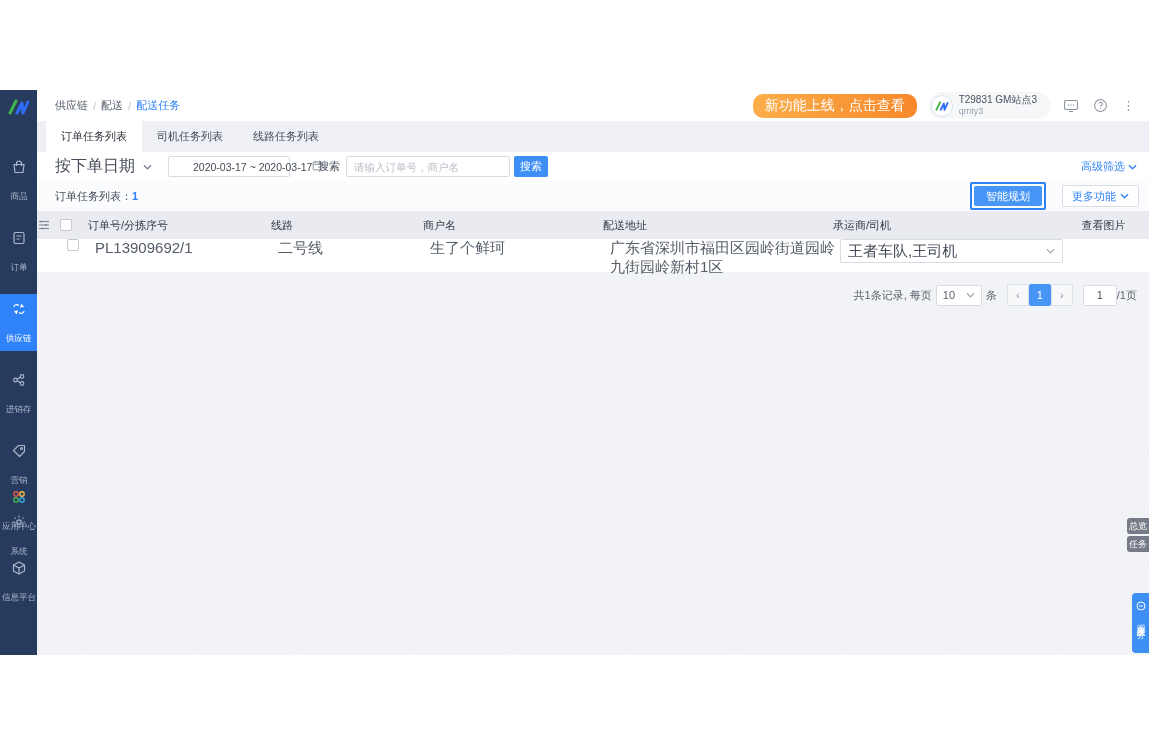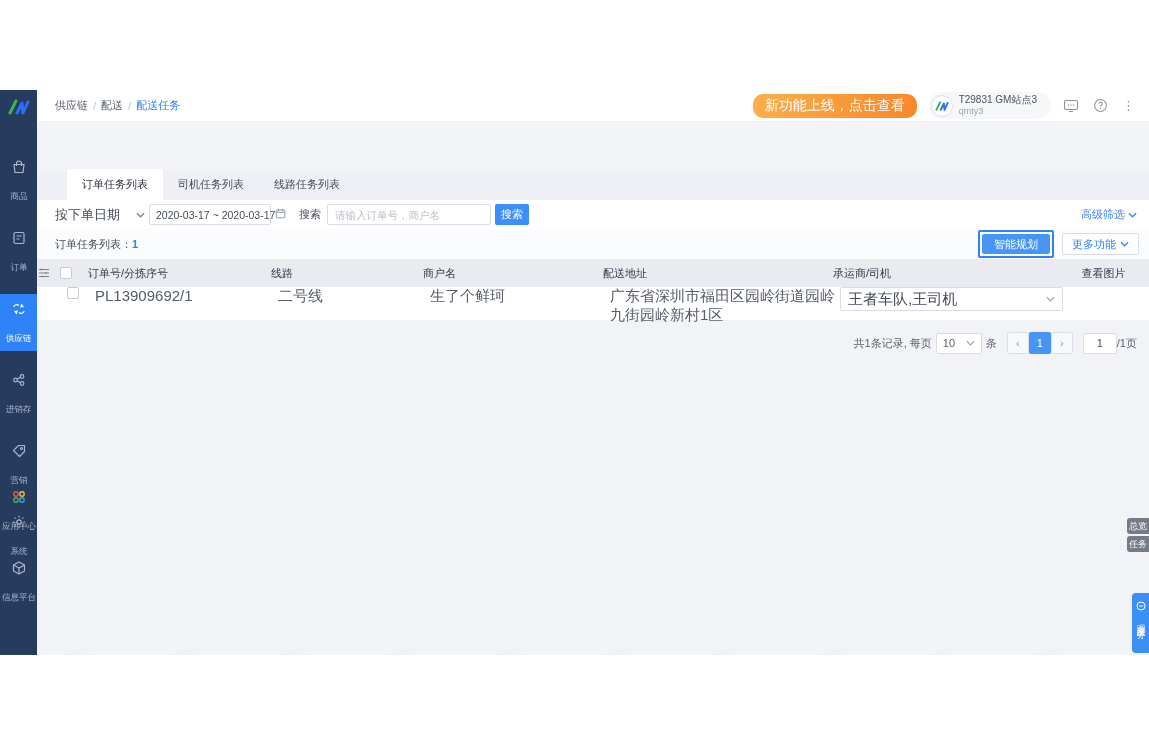--- a/index.html
+++ b/index.html
@@ -31,41 +31,41 @@
     border-radius:10px; cursor:pointer; white-space:nowrap; }
   .userbox { display:flex; align-items:center; gap:6px; background:#f6f7f9; border-radius:13px; padding:2px 14px 2px 2px; cursor:pointer; }
   .avatar { width:22px; height:22px; border-radius:50%; background:#ffffff; border:1px solid #d8e2f0;
     display:flex; align-items:center; justify-content:center; }
   .uname { font-size:10px; color:#4a5260; line-height:12px; }
   .uacct { font-size:9px; color:#9aa2ad; line-height:11px; }
   .top-icons { display:flex; align-items:center; gap:14px; color:#8b929c; }
   .top-icons .ic { cursor:pointer; display:flex; align-items:center; }
   .dots3 { font-size:13px; color:#8b929c; letter-spacing:0; }
 
-  .tabbar { height:30px; background:#eef0f5; display:flex; align-items:flex-end; padding-left:30px;margin-top:48px; }
+  .tabbar { height:30px; background:#eef0f5; display:flex; align-items:flex-end; padding-left:9px; }
   .tab { font-size:11px; color:#454c58; padding:8px 15px 8px; cursor:pointer; }
   .tab.active { background:#ffffff; color:#2c323c; border-radius:2px 2px 0 0; }
 
   .filterbar { height:29px; background:#ffffff; display:flex; align-items:center; padding:0 12px 0 18px; }
-  .sel-plain { display:flex; align-items:center; gap:16px; font-size:13px; color:#454c58; cursor:pointer; }
-  .date-input { width:122px; height:21px; border:1px solid #d9dce3; border-radius:2px; margin-left:4px;
-    display:flex; align-items:center; font-size:10.5px; color:#454c58; padding:0 6px; cursor:pointer; background:#fff; }
+  .sel-plain { display:flex; align-items:center; gap:8px; font-size:16px; color:#454c58; cursor:pointer; }
+  .date-input { width:122px; height:21px; border:1px solid #d9dce3; border-radius:2px; margin-left:16px;
+    display:flex; align-items:center; font-size:10.5px; color:#454c58; padding:0 24px; cursor:pointer; background:#fff; }
   .date-input .dtxt { flex:1; white-space:nowrap; }
   .s-label { font-size:11px; color:#454c58; margin-left:28px; }
   .s-input { width:164px; height:21px; border:1px solid #d9dce3; border-radius:2px; margin-left:6px;
     font-size:10.5px; padding:0 7px; color:#454c58; outline:none; }
   .s-input::placeholder { color:#b9bfc9; }
   .s-btn { width:34px; height:21px; background:#3d8ef5; color:#fff; font-size:11px; border:none; border-radius:2px;
     margin-left:4px; cursor:pointer; }
   .adv { margin-left:auto; display:flex; align-items:center; gap:3px; color:#2f82f7; font-size:11px; cursor:pointer; }
 
   .liststrip { height:30px; background:#fbfcfe; display:flex; align-items:center; padding:0 10px 0 18px; }
   .list-title { font-size:11px; color:#454c58; }
   .list-count { color:#2f82f7; font-weight:bold; }
-  .strip-right { margin-left:auto; display:flex; align-items:center; gap:8px; }
+  .strip-right { margin-left:auto; display:flex; align-items:center; gap:16px; }
   .smart-wrap { border:2px solid #2f82f7; padding:2px; border-radius:2px; }
   .smart-btn { height:20px; padding:0 12px; background:#4796f7; color:#fff; font-size:11px; border:none; border-radius:2px; cursor:pointer; }
   .more-btn { height:22px; padding:0 9px; background:#ffffff; color:#2f82f7; font-size:11px; border:1px solid #d9dce3;
     border-radius:2px; cursor:pointer; display:flex; align-items:center; gap:4px; }
 
   .thead { height:28px; background:#e9ebf1; display:flex; align-items:center; padding-left:1px;
     font-size:11px; font-weight:normal; color:#333a45; }
   .trow { height:34px; background:#ffffff; display:flex; align-items:flex-start; padding-left:8px;
     font-size:15px; color:#555d68; border-bottom:1px solid #eef0f4; }
   .col-sort{width:22px; display:flex; align-items:center;} .col-check{width:28px; display:flex; align-items:center;}

